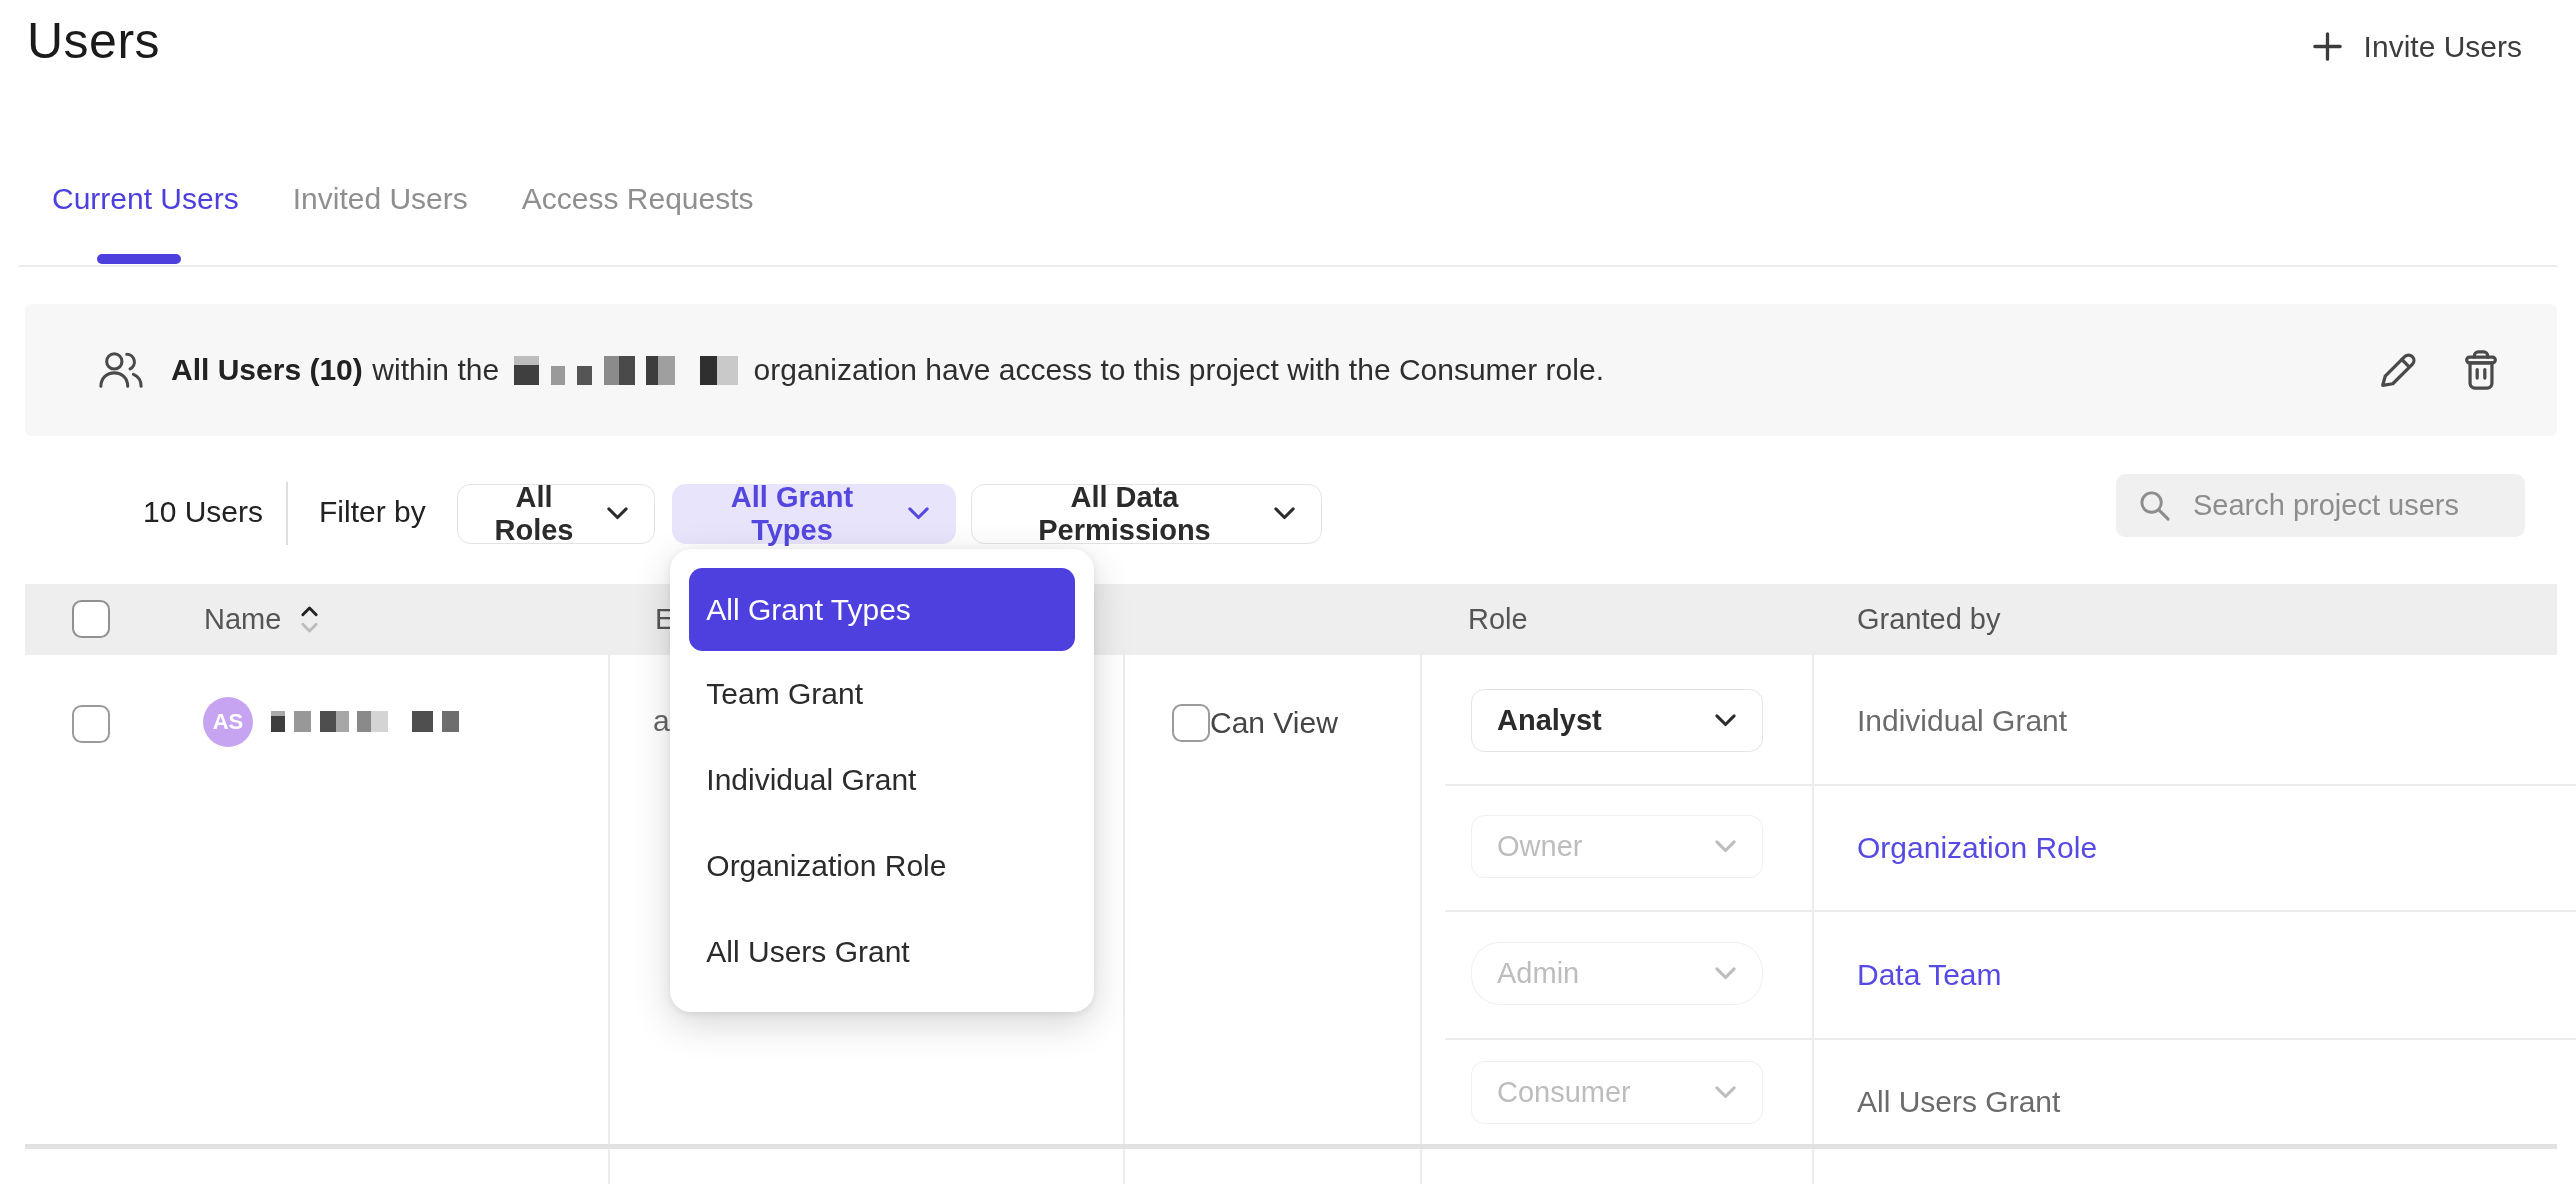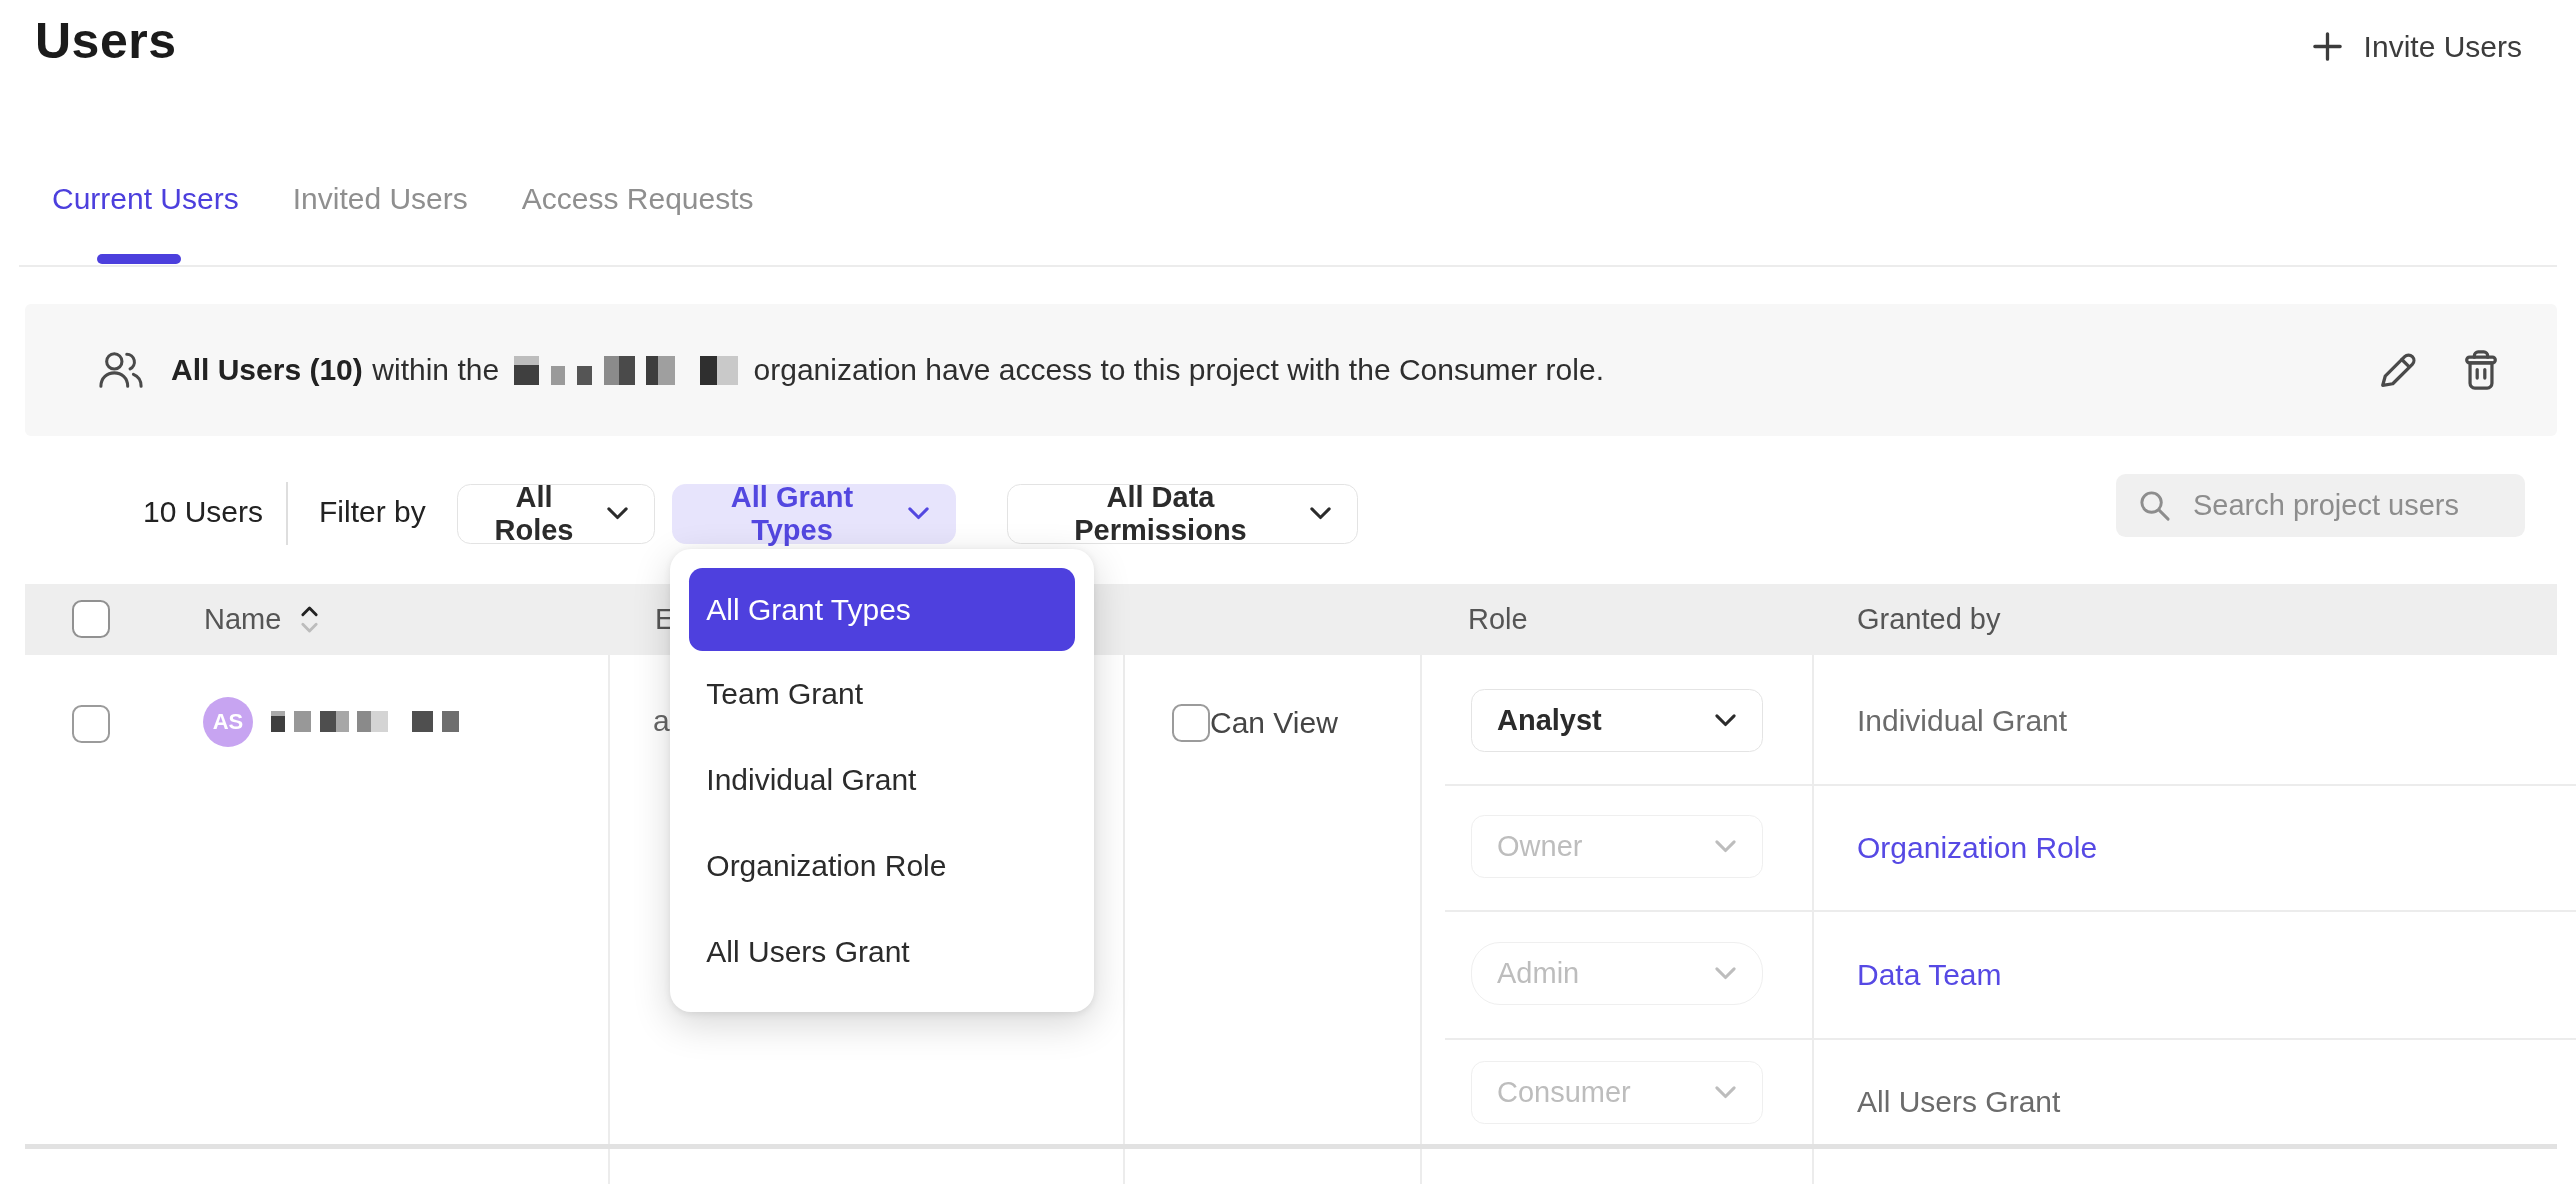--- a/index.html
+++ b/index.html
@@ -1,21 +1,21 @@
 <!DOCTYPE html>
 <html><head>
 <meta charset="utf-8">
 <style>
   * { margin:0; padding:0; box-sizing:border-box; }
   html,body { width:2576px; height:1184px; background:#ffffff; overflow:hidden;
               font-family:"Liberation Sans", sans-serif; color:#2b2b2b; }
   .abs { position:absolute; }
 
   
-  .page-title { left:27px; top:11.5px; font-size:50px; font-weight:700; color:#1b1b1b; letter-spacing:0.5px;margin-left:8px; }
+  .page-title { left:27px; top:11.5px; font-size:50px; font-weight:400; color:#1b1b1b; letter-spacing:0.5px; }
   .invite-btn { right:54px; top:29px; display:flex; align-items:center; gap:19px;
                 font-size:30px; font-weight:500; color:#3c3c3c; cursor:pointer; background:none; border:none;
                 font-family:inherit; position:absolute; }
 
   
   .tabs { left:52px; top:182px; display:flex; gap:54px; font-size:30px; font-weight:500; }
   .tab { color:#8f8f8f; cursor:pointer; background:none; border:none; font:inherit; }
   .tab.active { color:#4c3fdd; }
   .tab-underline { left:97px; top:254px; width:84px; height:9.6px; border-radius:5.8px; background:#4c3fdd; }
   .tabs-hairline { left:19px; top:265px; width:2538px; height:1.9px; background:#ececec; }
@@ -40,21 +40,21 @@
   
   .users-count { left:143px; top:495px; font-size:30px; font-weight:500; color:#222; }
   .v-divider { left:286px; top:482px; width:1.9px; height:63px; background:#dedede; }
   .filter-by { left:319px; top:495px; font-size:30px; font-weight:500; color:#222; }
   .filter-btn { position:absolute; top:484px; height:60px; border-radius:13.4px; border:1.9px solid #e3e3e3;
                 background:#fff; display:flex; align-items:center; justify-content:space-between;
                 padding:0 25px; font-size:29px; font-weight:600; color:#2b2b2b; cursor:pointer; font-family:inherit; }
   .filter-btn .chev { margin-left:21px; display:flex; }
   .btn-roles { left:457px; width:198px; }
   .btn-grants { left:672px; width:284px; background:#e7e4fc; border-color:#e7e4fc; color:#5347e0; }
-  .btn-perms { left:1007px; width:351px; }
+  .btn-perms { left:971px; width:351px; }
 
   .search-box { left:2116px; top:474px; width:409px; height:63px; background:#f0f0f0; border-radius:9.6px;
                 display:flex; align-items:center; padding:0 21px; gap:21px; }
   .search-box input { border:none; background:transparent; outline:none; font-size:29px; color:#444;
                       font-family:inherit; width:100%; }
   .search-box input::placeholder { color:#8d8d8d; }
 
   
   .thead { left:25px; top:584px; width:2532px; height:71px; background:#eeeeee; }
   .th { position:absolute; top:0; height:71px; display:flex; align-items:center; font-size:29px;

